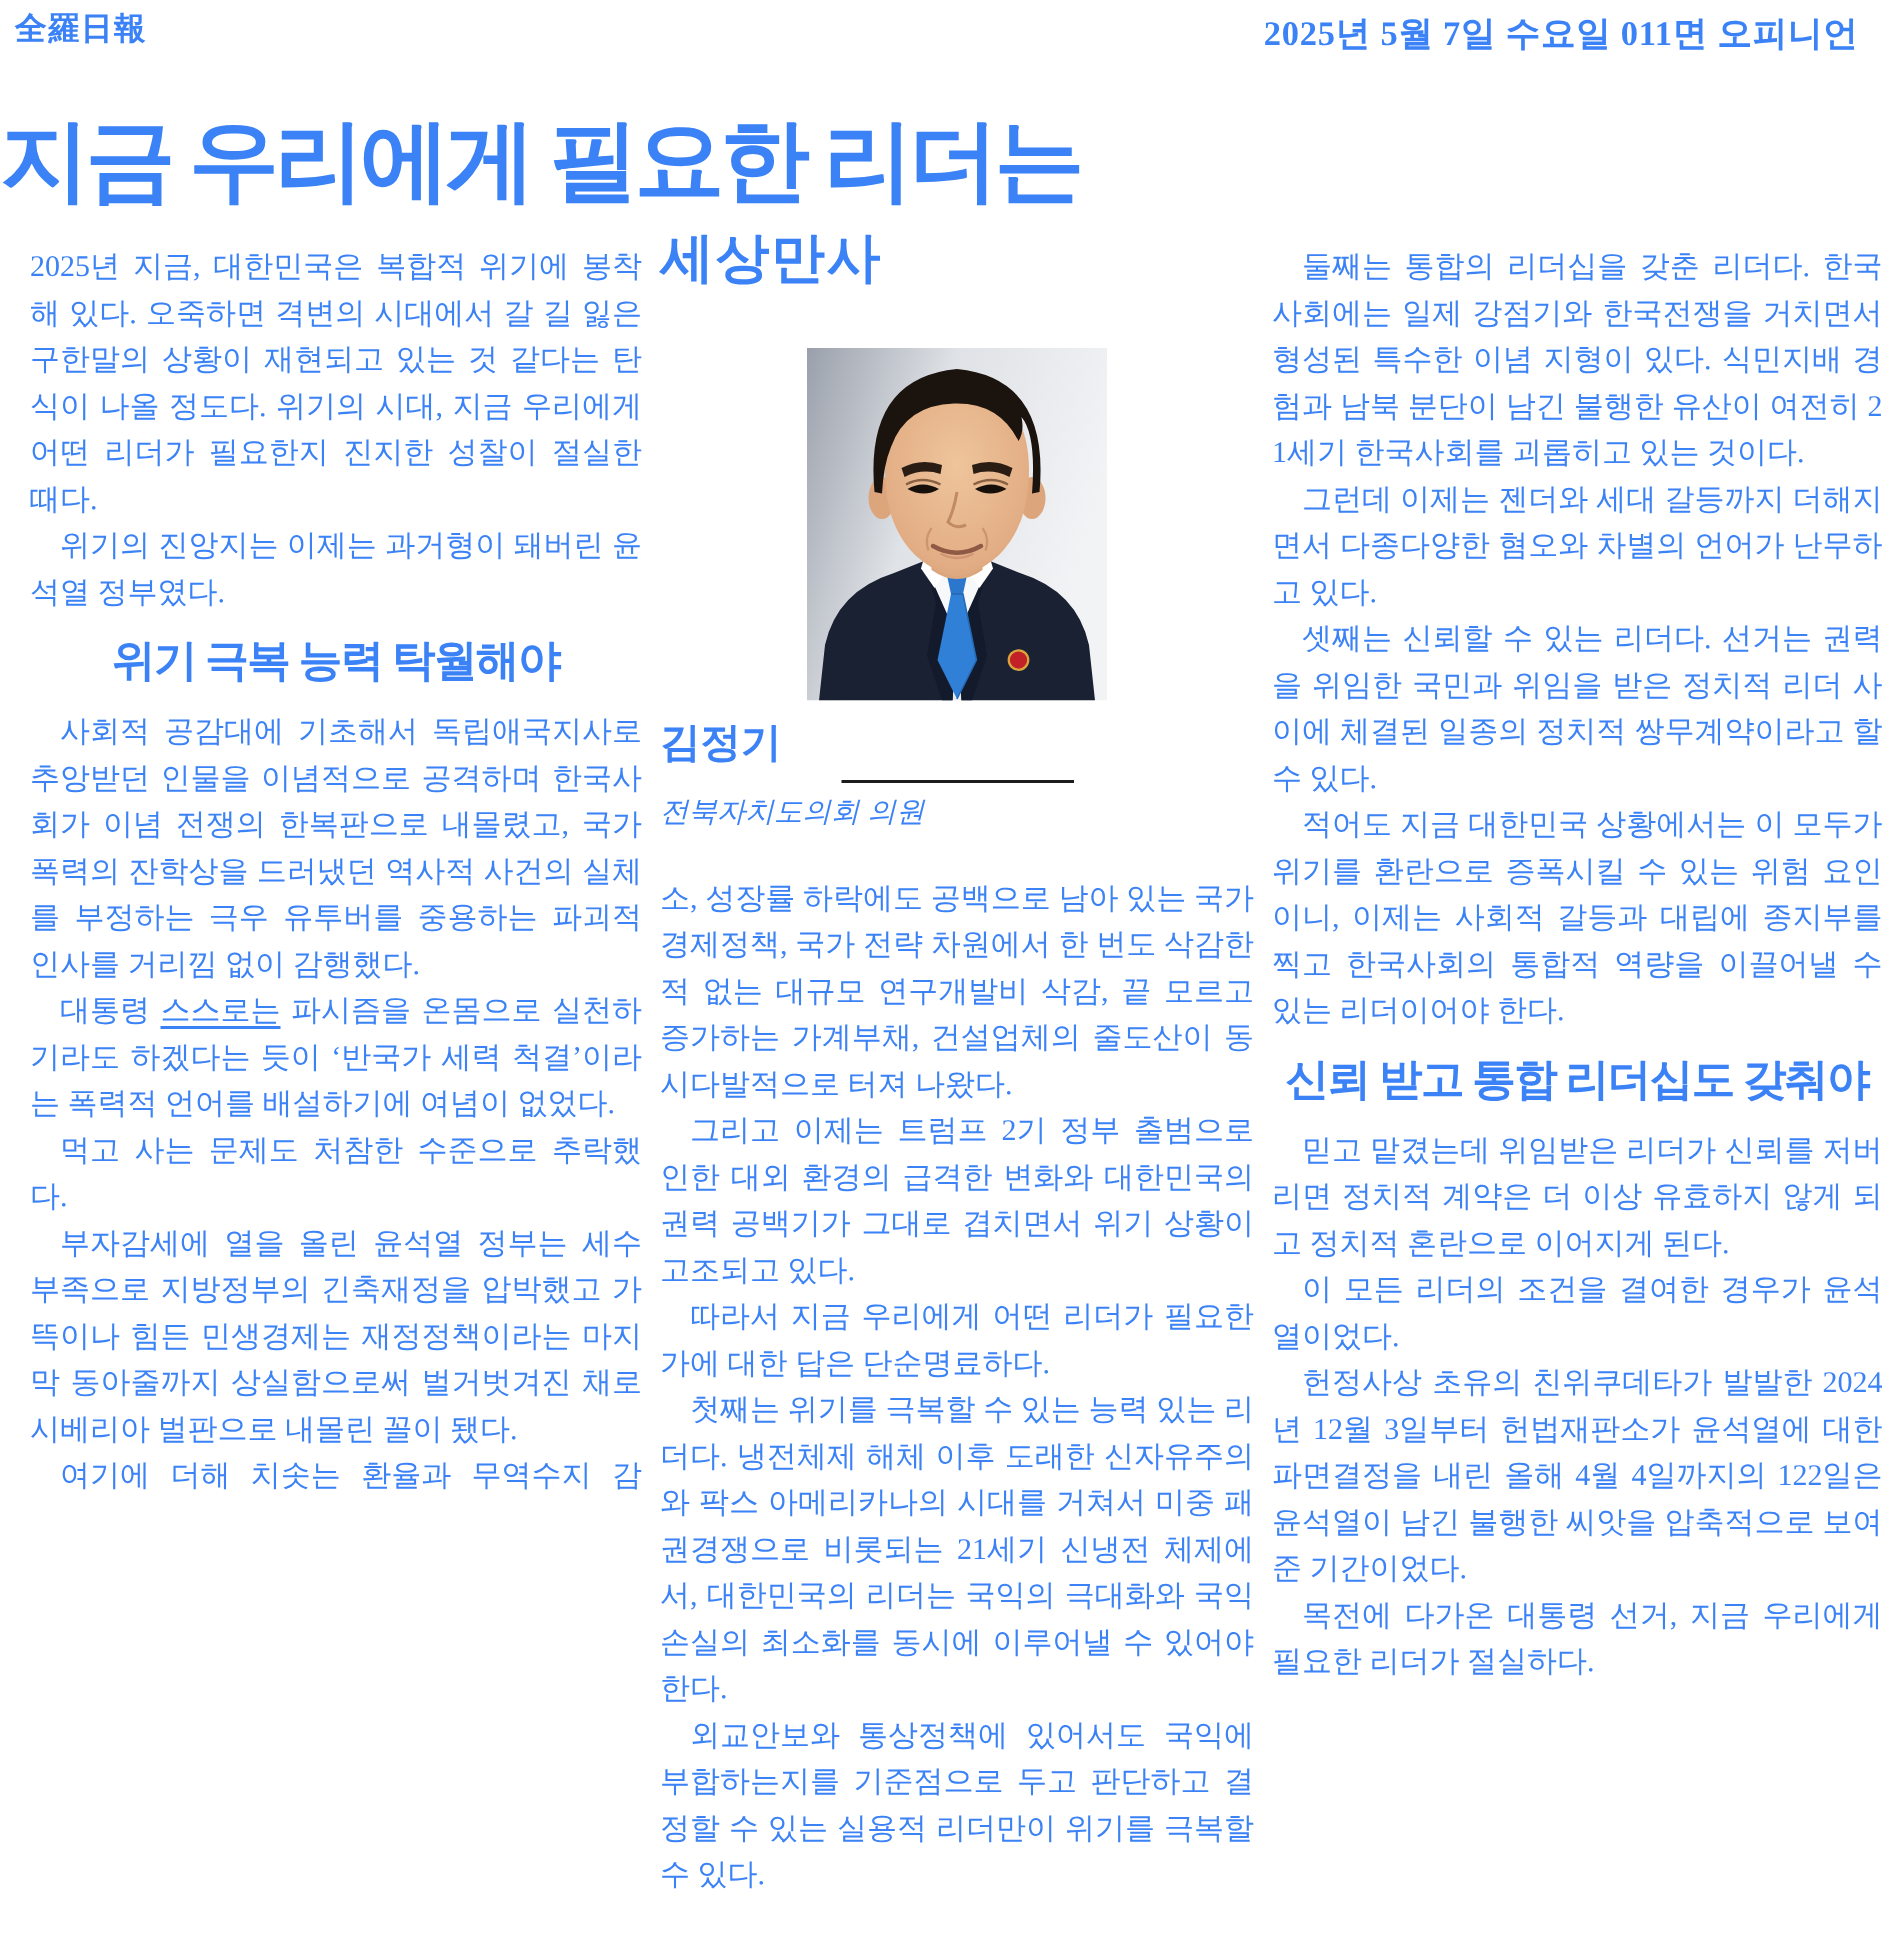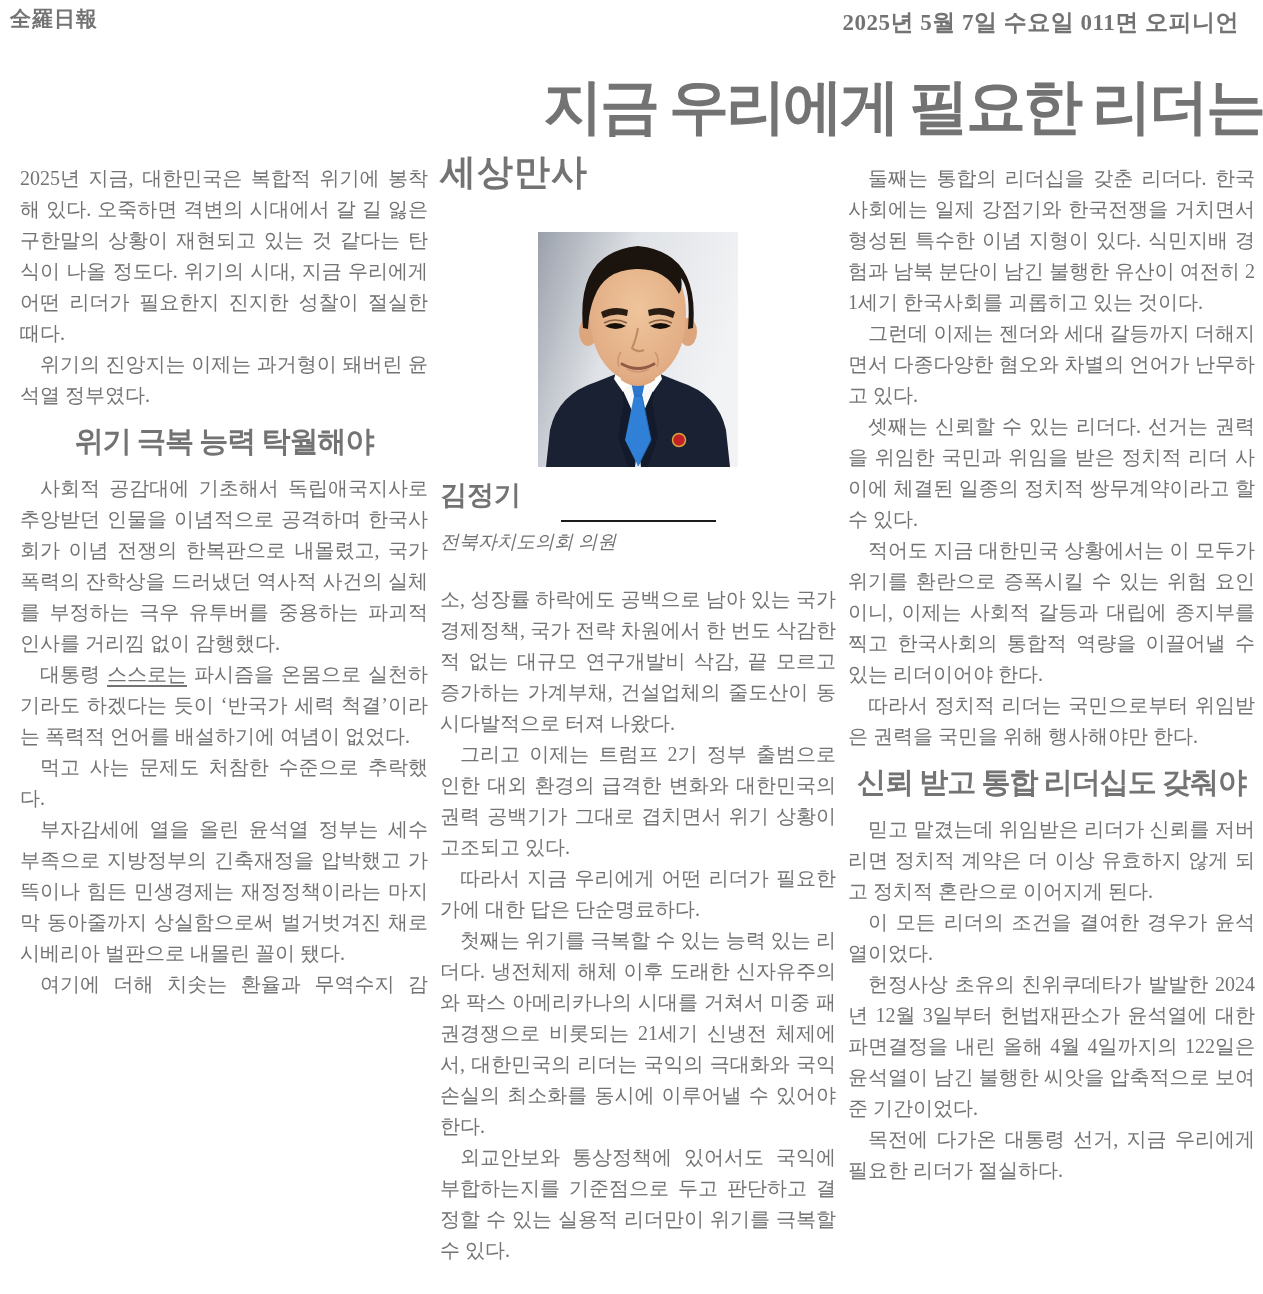--- a/index.html
+++ b/index.html
@@ -1,37 +1,37 @@
 <!DOCTYPE html>
 <html lang="ko"><head>
 <meta charset="utf-8">
 <style>
   html,body{margin:0;padding:0;background:#ffffff;}
   .page{
     position:relative;
     width:1263px;height:1294px;
     background:#ffffff;
     overflow:hidden;
-    color:#737373;
+    color:#3b82f6;
     font-family:"Liberation Serif","DejaVu Serif",serif;
   }
   
   .masthead{
     position:absolute;left:10px;top:5px;
     font-size:21px;font-weight:900;letter-spacing:1px;
     font-family:"Liberation Serif","DejaVu Serif",serif;
   }
   .dateline{
     position:absolute;right:24px;top:7px;
     font-size:23px;font-weight:700;letter-spacing:.5px;
     font-family:"Liberation Serif","DejaVu Serif",serif;
   }
   .headline{
     position:absolute;left:0;right:0;top:26px;
-    text-align:right;
+    text-align:left;
     font-size:60px;line-height:82px;font-weight:900;
     letter-spacing:-3px;
     font-family:"Liberation Serif","DejaVu Serif",serif;
   }
   
   .col{
     position:absolute;
     font-size:20px;line-height:31px;
     text-align:justify;
   }
@@ -181,21 +181,20 @@
       <p class="indent">첫째는 위기를 극복할 수 있는 능력 있는 리더다. 냉전체제 해체 이후 도래한 신자유주의와 팍스 아메리카나의 시대를 거쳐서 미중 패권경쟁으로 비롯되는 21세기 신냉전 체제에서, 대한민국의 리더는 국익의 극대화와 국익 손실의 최소화를 동시에 이루어낼 수 있어야 한다.</p>
       <p class="indent">외교안보와 통상정책에 있어서도 국익에 부합하는지를 기준점으로 두고 판단하고 결정할 수 있는 실용적 리더만이 위기를 극복할 수 있다.</p>
     </div>
   </div>
 
   <div class="col col-right">
     <p class="indent">둘째는 통합의 리더십을 갖춘 리더다. 한국사회에는 일제 강점기와 한국전쟁을 거치면서 형성된 특수한 이념 지형이 있다. 식민지배 경험과 남북 분단이 남긴 불행한 유산이 여전히 21세기 한국사회를 괴롭히고 있는 것이다.</p>
     <p class="indent">그런데 이제는 젠더와 세대 갈등까지 더해지면서 다종다양한 혐오와 차별의 언어가 난무하고 있다.</p>
     <p class="indent">셋째는 신뢰할 수 있는 리더다. 선거는 권력을 위임한 국민과 위임을 받은 정치적 리더 사이에 체결된 일종의 정치적 쌍무계약이라고 할 수 있다.</p>
     <p class="indent">적어도 지금 대한민국 상황에서는 이 모두가 위기를 환란으로 증폭시킬 수 있는 위험 요인이니, 이제는 사회적 갈등과 대립에 종지부를 찍고 한국사회의 통합적 역량을 이끌어낼 수 있는 리더이어야 한다.</p>
-    <p class="indent">따라서 정치적 리더는 국민으로부터 위임받은 권력을 국민을 위해 행사해야만 한다.</p>
     <span class="subheading">신뢰 받고 통합 리더십도 갖춰야</span>
     <p class="indent">믿고 맡겼는데 위임받은 리더가 신뢰를 저버리면 정치적 계약은 더 이상 유효하지 않게 되고 정치적 혼란으로 이어지게 된다.</p>
     <p class="indent">이 모든 리더의 조건을 결여한 경우가 윤석열이었다.</p>
     <p class="indent">헌정사상 초유의 친위쿠데타가 발발한 2024년 12월 3일부터 헌법재판소가 윤석열에 대한 파면결정을 내린 올해 4월 4일까지의 122일은 윤석열이 남긴 불행한 씨앗을 압축적으로 보여준 기간이었다.</p>
     <p class="indent">목전에 다가온 대통령 선거, 지금 우리에게 필요한 리더가 절실하다.</p>
   </div>
 
 </div>
 
 </body></html>

